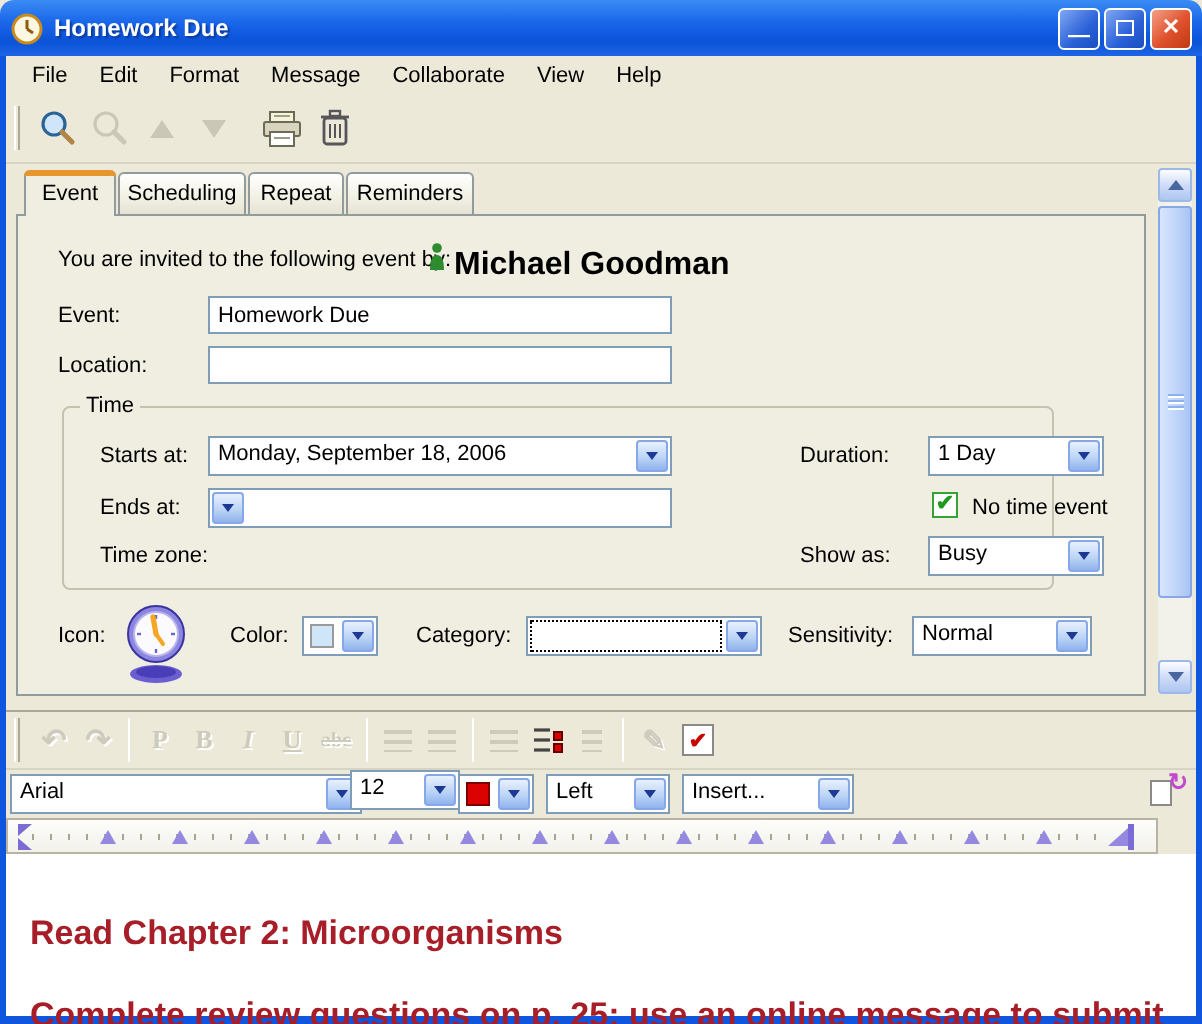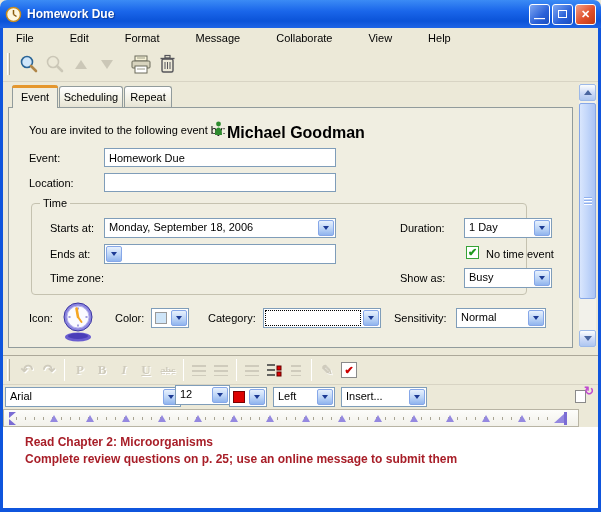--- a/index.html
+++ b/index.html
@@ -15,21 +15,21 @@
   .tbtn{width:21px;height:21px;border:1px solid #fff;border-radius:3px;margin-left:2px;
     display:flex;align-items:center;justify-content:center;color:#fff;font-weight:bold;
     font-size:11px;line-height:1;}
   .tbtn.blue{background:linear-gradient(135deg,#7fa7f2,#2a61d8 60%,#1b4fc0);}
   .tbtn.red{background:linear-gradient(135deg,#f2a088,#e0502c 55%,#c03a14);}
   .b-left,.b-right{position:absolute;top:28px;bottom:0;width:3px;background:#0f55dd;}
   .b-left{left:0;} .b-right{right:0;}
   .b-bottom{position:absolute;left:0;right:0;bottom:0;height:4px;background:#0f55dd;}
   
   .menubar{position:absolute;left:3px;right:3px;top:28px;height:19px;background:#ece9d8;
-    display:flex;align-items:center;padding-left:5px;gap:20px;}
+    display:flex;align-items:center;padding-left:5px;}
   .menu-item{padding:2px 8px;}
   .toolbar{position:absolute;left:3px;right:3px;top:47px;height:35px;background:#ece9d8;
     display:flex;align-items:center;border-bottom:1px solid #d8d4c4;}
   .grip{width:3px;height:22px;margin:0 6px 0 4px;border-left:1px solid #fff;
     border-right:1px solid #aca899;}
   .tool{width:26px;height:26px;display:flex;align-items:center;justify-content:center;}
   .gray-arrow-up{width:0;height:0;border-left:6px solid transparent;border-right:6px solid transparent;
     border-bottom:9px solid #cbc7b7;}
   .gray-arrow-dn{width:0;height:0;border-left:6px solid transparent;border-right:6px solid transparent;
     border-top:9px solid #cbc7b7;}
@@ -102,21 +102,21 @@
     border-right:4px solid transparent;border-bottom:7px solid #9488e0;}
   .rl-top{position:absolute;left:5px;top:2px;width:0;height:0;border-top:6px solid #7a6cd4;
     border-right:7px solid transparent;}
   .rl-bot{position:absolute;left:5px;top:9px;width:0;height:0;border-bottom:6px solid #7a6cd4;
     border-right:7px solid transparent;}
   .rr-bar{position:absolute;left:560px;top:2px;width:3px;height:13px;background:#7a6cd4;}
   .rr-tri{position:absolute;left:550px;top:4px;width:0;height:0;border-bottom:9px solid #9488e0;
     border-left:10px solid transparent;}
   
   .editor{position:absolute;left:3px;right:3px;top:427px;height:81px;background:#fff;}
-  .editor .line{padding:0 22px;font-weight:bold;font-size:12px;line-height:17px;color:#a81e28;}
+  .editor .line{padding:0 12px;font-weight:bold;font-size:17px;line-height:17px;color:#a81e28;margin-top:24px;}
   .editor .line:first-child{padding-top:7px;}
 </style>
 </head>
 <body>
 
 <div class="window">
 
   <div class="titlebar">
     <svg width="17" height="17" viewBox="0 0 17 17">
       <circle cx="8.5" cy="8.5" r="7" fill="#fdf6e0" stroke="#c78c1e" stroke-width="1.5"></circle>
@@ -192,20 +192,23 @@
 
     <div class="tab active" style="left:9px;width:46px">
       <span class="accent"></span>
       <span>Event</span>
     </div>
     <div class="tab" style="left:56px;width:64px">
       <span>Scheduling</span>
     </div>
     <div class="tab" style="left:121px;width:48px">
       <span>Repeat</span>
+    </div>
+    <div class="tab" style="left:170px;width:64px">
+      <span>Reminders</span>
     </div>
 
     <div class="panel">
       <span class="lbl" style="left:20px;top:16px">You are invited to the following event by:</span>
       <svg style="position:absolute;left:205px;top:13px" width="9" height="15" viewBox="0 0 9 15">
         <circle cx="4.5" cy="3" r="2.4" fill="#2e8b2e"></circle>
         <path d="M1 14 Q1 6.5 4.5 6.5 Q8 6.5 8 14 Z" fill="#2e8b2e"></path>
       </svg>
       <span class="lbl" style="left:218px;top:16px;font-weight:bold;font-size:16px">Michael Goodman</span>
 

